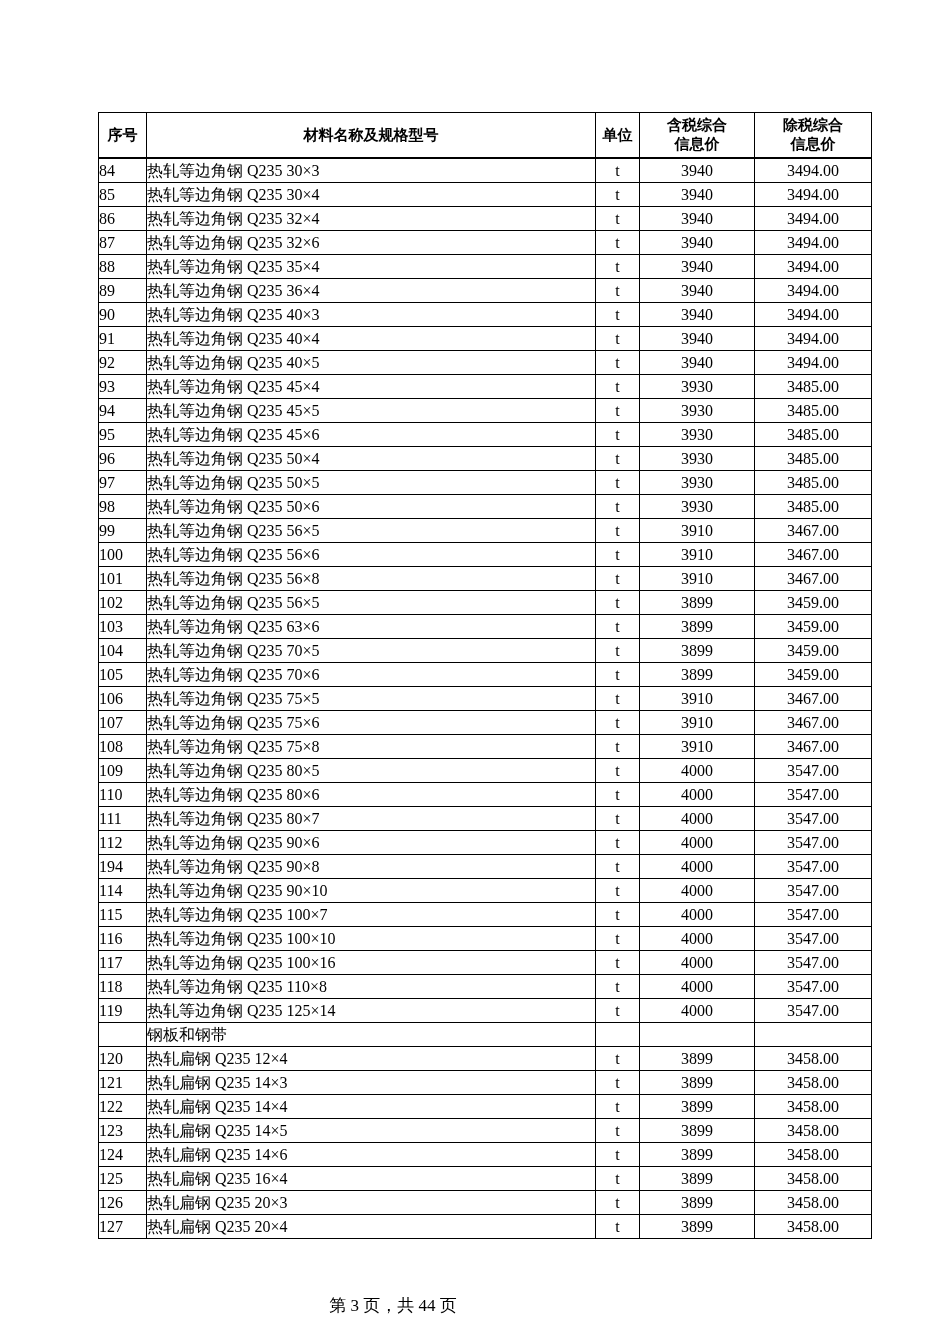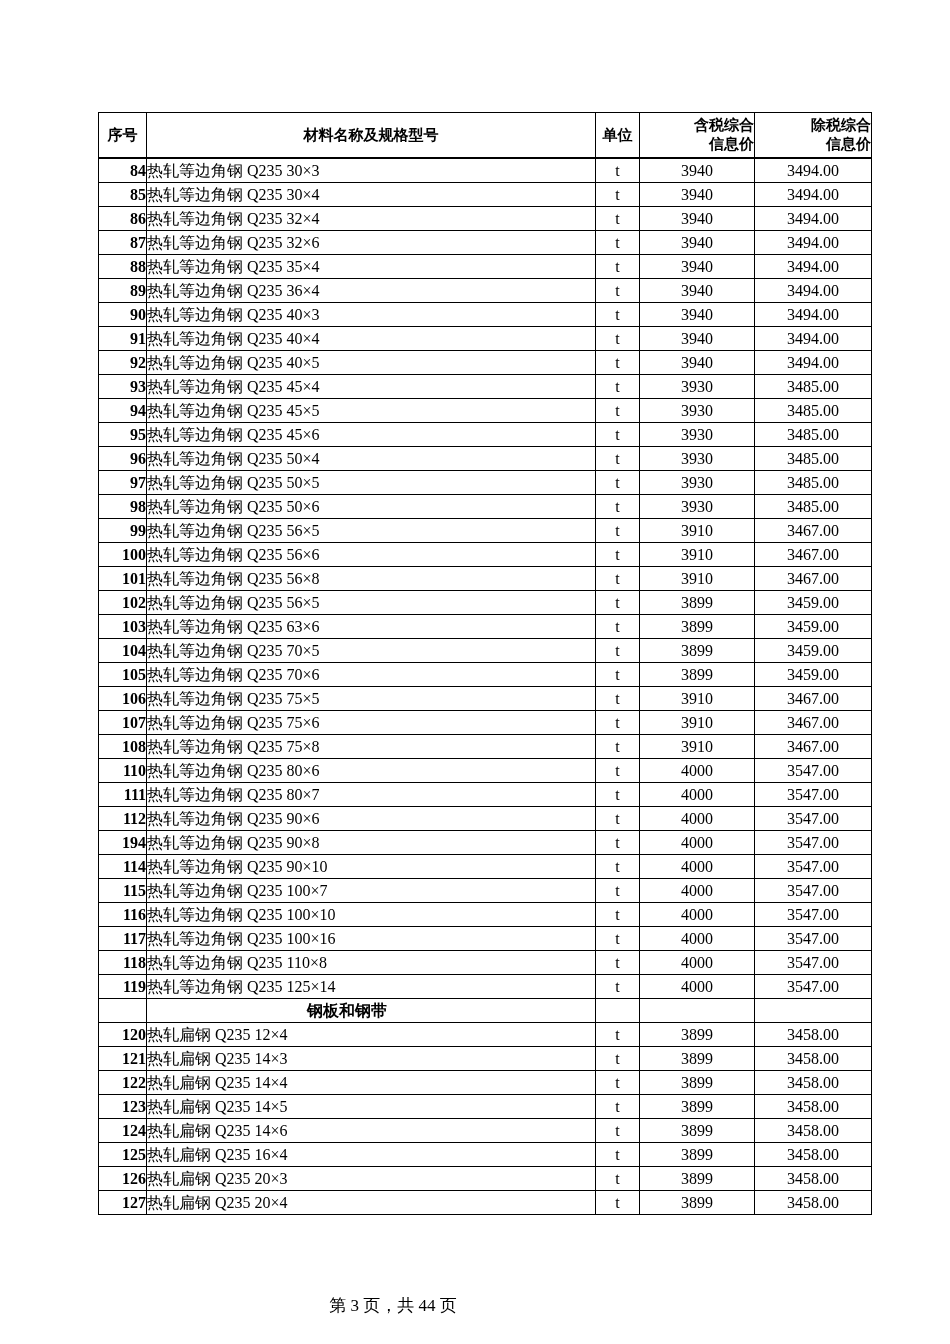--- a/index.html
+++ b/index.html
@@ -32,33 +32,32 @@
     vertical-align: middle;
   }
   table.price-table thead th {
     height: 44px;
     font-weight: bold;
     font-size: 15px;
     text-align: center;
     line-height: 1.25;
     border-bottom: 2px solid #000;
   }
-  table.price-table thead th span { display: block; text-align: right; }
+  table.price-table thead th span { display: block; }
   table.price-table tbody td {
     height: 23px;
     font-size: 16px;
     line-height: 23px;
   }
-  td.c-no   { text-align: right; font-size: 15px; font-weight: bold; }
+  td.c-no   { text-align: left; font-size: 15px; }
   td.c-name { text-align: left; padding-left: 4px; }
   td.c-unit { text-align: center; font-size: 15px; }
   td.c-prc  { text-align: center; font-size: 17px; }
   tr.section td.c-name {
-    text-align: center;
-    font-weight: bold;
+    font-weight: normal;
     padding-left: 0;
     padding-right: 48px; 
   }
   .page-footer {
     position: absolute;
     left: 0;
     top: 1294px;
     width: 786px;
     text-align: center;
     font-size: 17px;
@@ -261,20 +260,27 @@
         <td class="c-prc">3467.00</td>
       </tr>
       <tr>
         <td class="c-no">108</td>
         <td class="c-name">热轧等边角钢 Q235 75×8</td>
         <td class="c-unit">t</td>
         <td class="c-prc">3910</td>
         <td class="c-prc">3467.00</td>
       </tr>
       <tr>
+        <td class="c-no">109</td>
+        <td class="c-name">热轧等边角钢 Q235 80×5</td>
+        <td class="c-unit">t</td>
+        <td class="c-prc">4000</td>
+        <td class="c-prc">3547.00</td>
+      </tr>
+      <tr>
         <td class="c-no">110</td>
         <td class="c-name">热轧等边角钢 Q235 80×6</td>
         <td class="c-unit">t</td>
         <td class="c-prc">4000</td>
         <td class="c-prc">3547.00</td>
       </tr>
       <tr>
         <td class="c-no">111</td>
         <td class="c-name">热轧等边角钢 Q235 80×7</td>
         <td class="c-unit">t</td>

